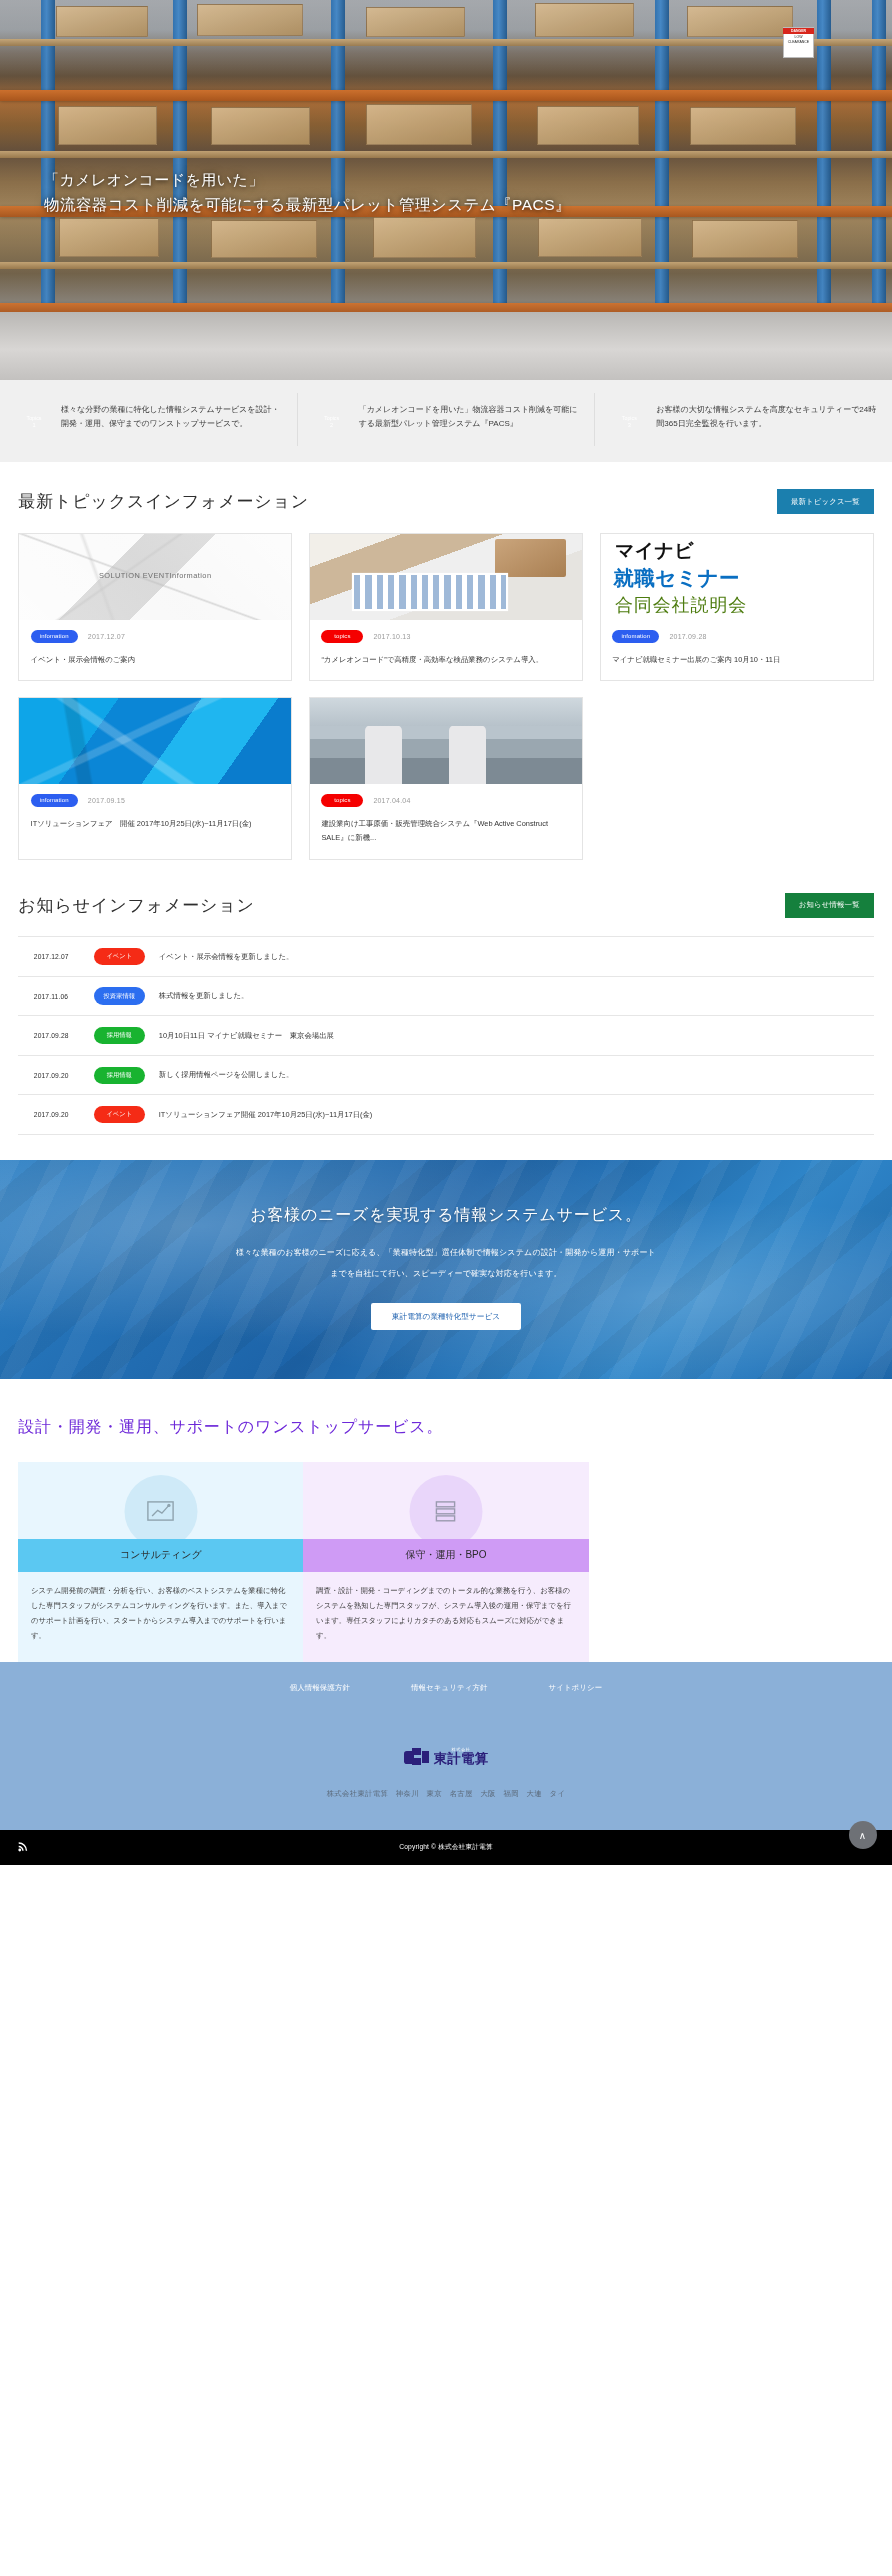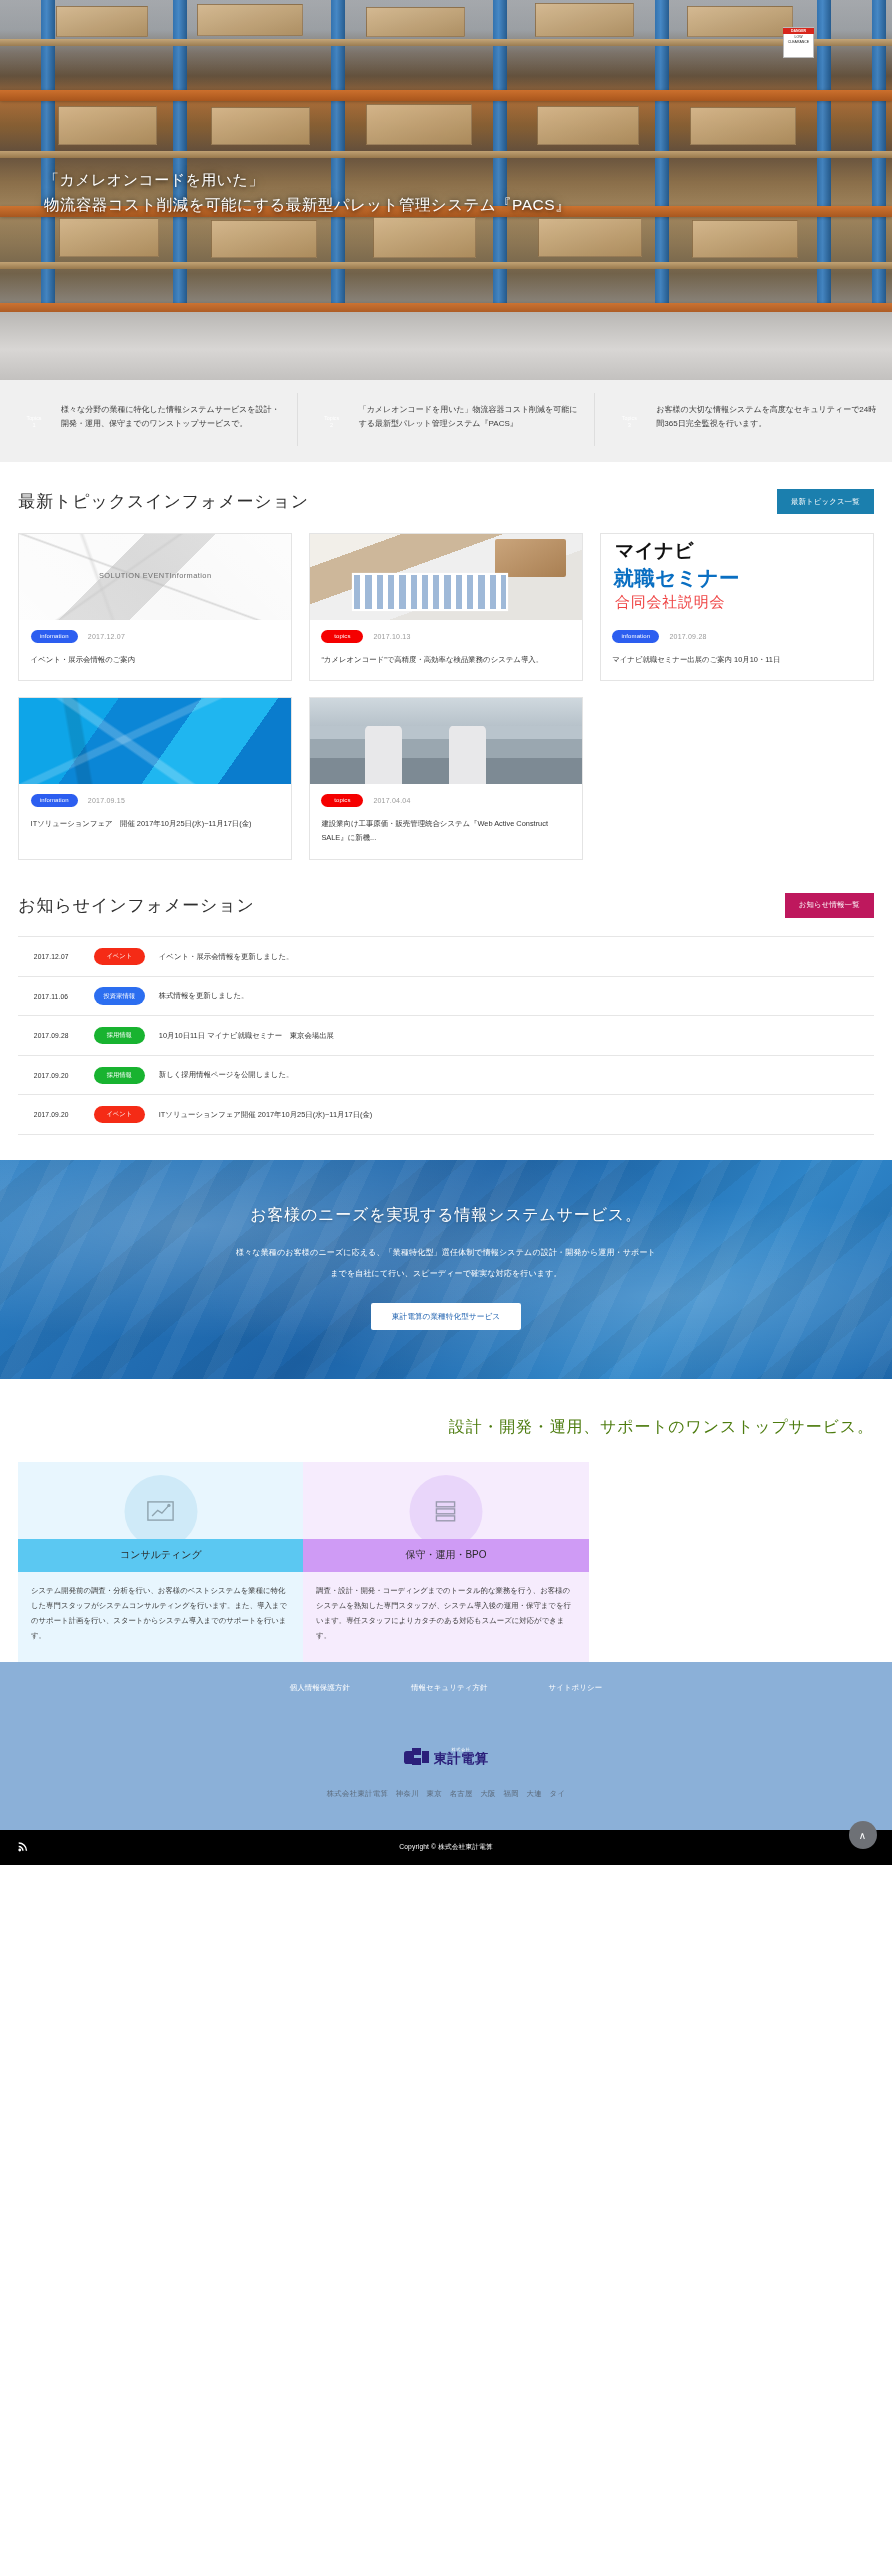--- a/index.html
+++ b/index.html
@@ -79,21 +79,21 @@
   .section { padding:0 18.3px; }
   .sec-head {
     display:flex; align-items:center; justify-content:space-between;
     max-width:856px; margin:0 auto; padding:27px 0 18.3px;
   }
   .sec-title { font-size:17px; font-weight:normal; color:#2e2e2e; letter-spacing:.05em; }
   .sec-btn {
     background:#1b7fae; color:#fff; font-size:7.4px; letter-spacing:.02em;
     padding:7.7px 14px; border:none; cursor:pointer; min-width:87px; text-align:center;
   }
-  .sec-btn.news { background:#be185d; }
+  .sec-btn.news { background:#15803d; }
 
   
   .card-grid {
     max-width:856px; margin:0 auto; display:grid;
     grid-template-columns:repeat(3,1fr); gap:15.5px 17px; padding-bottom:5.6px;
   }
   .news-card { background:#fff; border:0.7px solid #e4e4e4; cursor:pointer; }
   .news-thumb { height:86px; position:relative; overflow:hidden; }
   .news-body { padding:10px 11.3px 12.7px; }
   .news-meta { display:flex; align-items:center; gap:10px; margin-bottom:10px; }
@@ -130,21 +130,21 @@
     background:repeating-linear-gradient(90deg,#9fb9d8 0 6.3px,#fff 6.3px 11.3px);
     box-shadow:0 0 0 2.1px #fff;
   }
   .th-desk::before {
     content:""; position:absolute; right:6%; top:6%; width:26%; height:44%;
     background:linear-gradient(150deg,#caa57c,#a97f52); border-radius:2.1px;
   }
   .th-mynavi { background:#fff; }
   .th-mynavi .m1 { position:absolute; top:4.2px; left:14px; font-size:19px; font-weight:bold; color:#111; letter-spacing:.02em; }
   .th-mynavi .m2 { position:absolute; top:30px; left:12.7px; font-size:20.4px; font-weight:bold; color:#0a6fc2; letter-spacing:.02em; }
-  .th-mynavi .m3 { position:absolute; top:59px; left:14px; font-size:15px; color:#ef4444; letter-spacing:.05em; }
+  .th-mynavi .m3 { position:absolute; top:59px; left:14px; font-size:18px; color:#4d7c0f; letter-spacing:.05em; }
   .th-fair {
     background:
       linear-gradient(125deg,#0ea5e8 0 30%,#0b86d6 30% 55%,#1fb6f0 55% 78%,#0a7ccd 78%),
       #0ea5e8;
   }
   .th-fair::after {
     content:""; position:absolute; inset:0;
     background:
       linear-gradient(35deg,transparent 40%,rgba(255,255,255,.22) 41% 44%,transparent 45%),
       linear-gradient(-25deg,transparent 55%,rgba(255,255,255,.18) 56% 59%,transparent 60%),
@@ -203,21 +203,21 @@
   .cta > * { position:relative; z-index:2; }
   .cta-title { font-size:16px; font-weight:normal; letter-spacing:.05em; text-shadow:0 0.7px 2.8px rgba(0,0,0,.3); }
   .cta-sub { font-size:8px; line-height:2.7; margin-top:15.5px; letter-spacing:.02em; }
   .cta-btn {
     display:inline-block; margin-top:18.3px; background:#fff; color:#1b5fae;
     font-size:7.7px; padding:8.5px 21px; border:none; border-radius:2.1px; cursor:pointer;
   }
 
   
   .services-wrap { padding:38px 18.3px 0; }
-  .services-title { text-align:right; font-size:16px; font-weight:normal; color:#4d7c0f; letter-spacing:.05em; }
+  .services-title { text-align:left; font-size:16px; font-weight:normal; color:#6d28d9; letter-spacing:.05em; }
   .services {
     max-width:856px; margin:24px auto 0; display:grid; grid-template-columns:repeat(3,1fr);
   }
   .svc { position:relative; }
   .svc-top { height:77px; position:relative; overflow:hidden; }
   .svc-circle {
     position:absolute; left:50%; top:12.7px; transform:translateX(-50%);
     width:73px; height:73px; border-radius:50%; display:flex;
     align-items:center; justify-content:center;
   }

